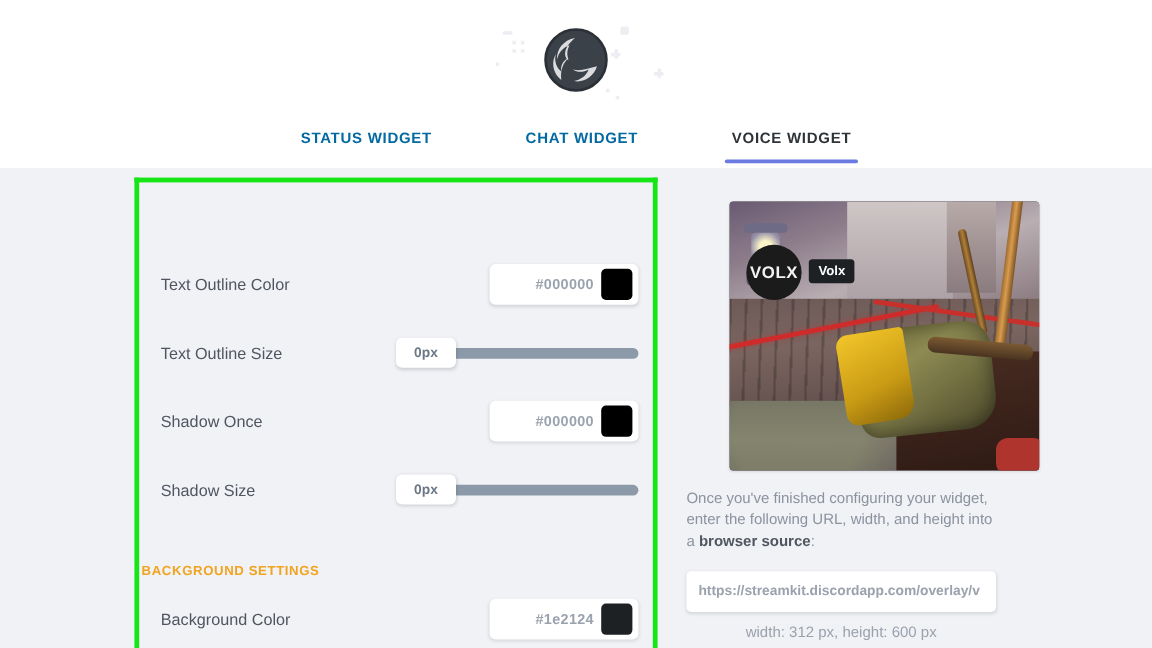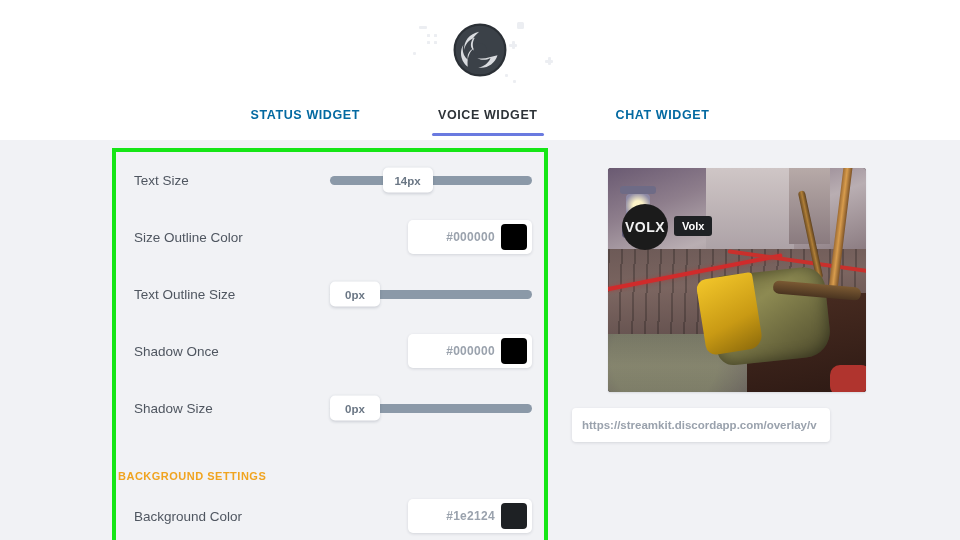--- a/index.html
+++ b/index.html
@@ -301,42 +301,33 @@
             <path d="M18 51 C10 45, 8 34, 13 26 C11 32, 13 39, 18 43 C17 37, 20 32, 25 30 C19 35, 17 43, 18 51 Z"></path>
           </g>
           <circle cx="32" cy="32" r="7.5" fill="#3b4148"></circle>
         </svg>
 
       </div>
     </div>
 
     <div class="tabs">
       <button class="tab">STATUS WIDGET</button>
+      <button class="tab">CHAT WIDGET</button>
       <button class="tab active">VOICE WIDGET</button>
-      <button class="tab">CHAT WIDGET</button>
     </div>
   </div>
 
   <div class="body-area">
 
     <div class="form-panel">
       <div class="form-inner">
 
-        <div class="row" style="top:0px;">
-          <div class="row-label">Text Size</div>
-          <div class="row-control">
-            <div class="slider">
-              <div class="slider-track"></div>
-              <div class="slider-thumb" style="left:26%;">14px</div>
-            </div>
-          </div>
-        </div>
 
         <div class="row" style="top:57px;">
-          <div class="row-label">Size Outline Color</div>
+          <div class="row-label">Text Outline Color</div>
           <div class="row-control">
             <div class="color-field">
               <div class="color-hex">#000000</div>
               <div class="color-swatch" style="background:#000000;"></div>
             </div>
           </div>
         </div>
 
         <div class="row" style="top:114px;">
           <div class="row-label">Text Outline Size</div>
@@ -407,22 +398,28 @@
             <div class="lant-base"></div>
           </div>
         </div>
 
         <div class="ov-avatar">
           <span>VOLX</span>
         </div>
         <div class="ov-name">Volx</div>
       </div>
 
+      <div class="preview-text">
+        <span>Once you've finished configuring your widget,</span>
+        <span>enter the following URL, width, and height into</span>
+        <span>a </span><b>browser source</b><span>:</span>
+      </div>
 
       <div class="url-box">
         <span>https://streamkit.discordapp.com/overlay/v</span>
       </div>
 
+      <div class="dims">width: 312 px, height: 600 px</div>
 
     </div>
 
   </div>
 </div>
 
 </body></html>

